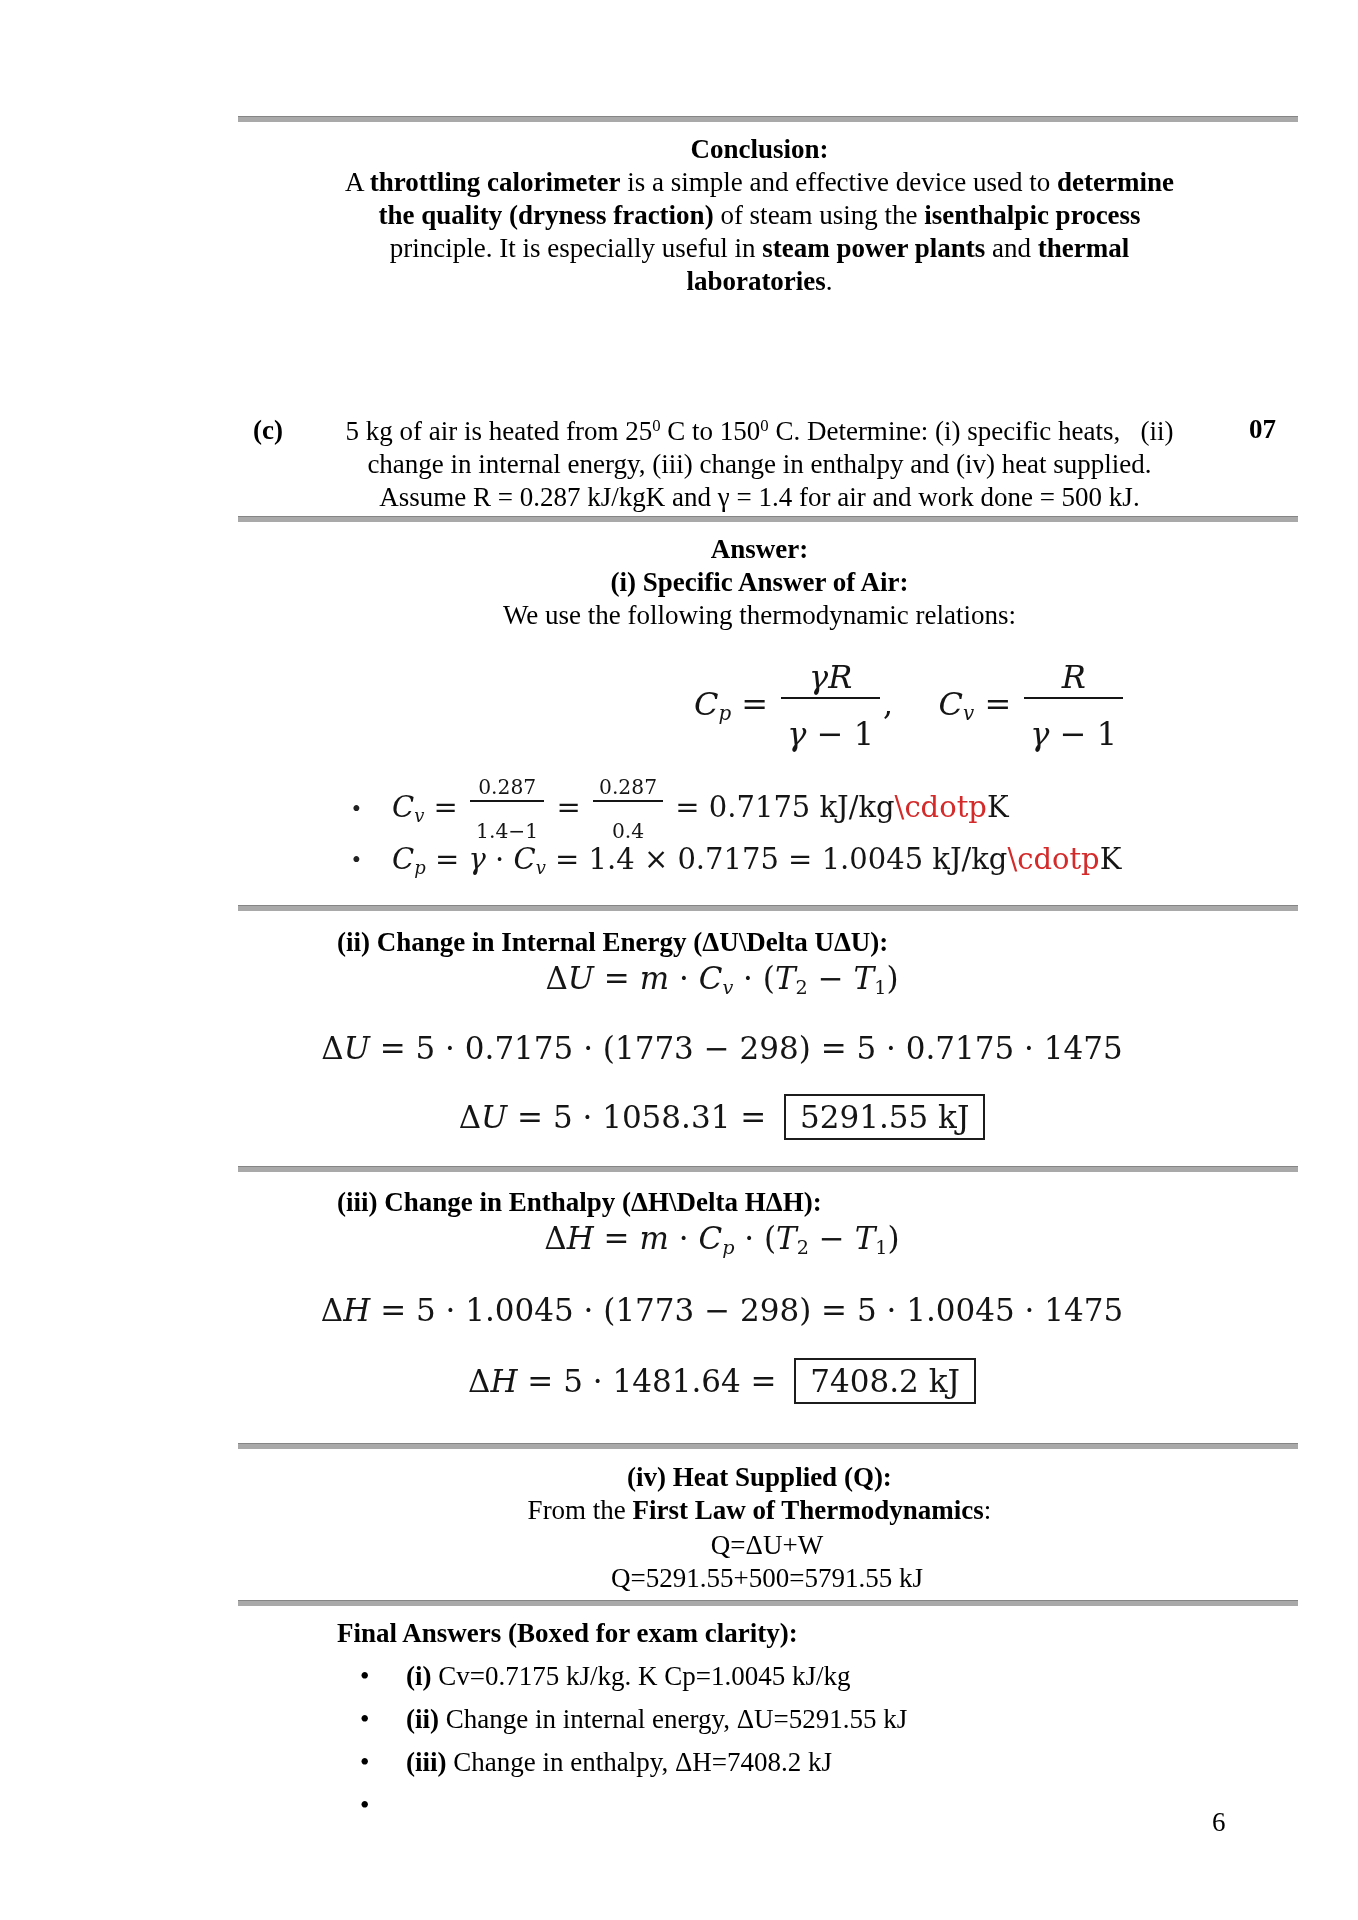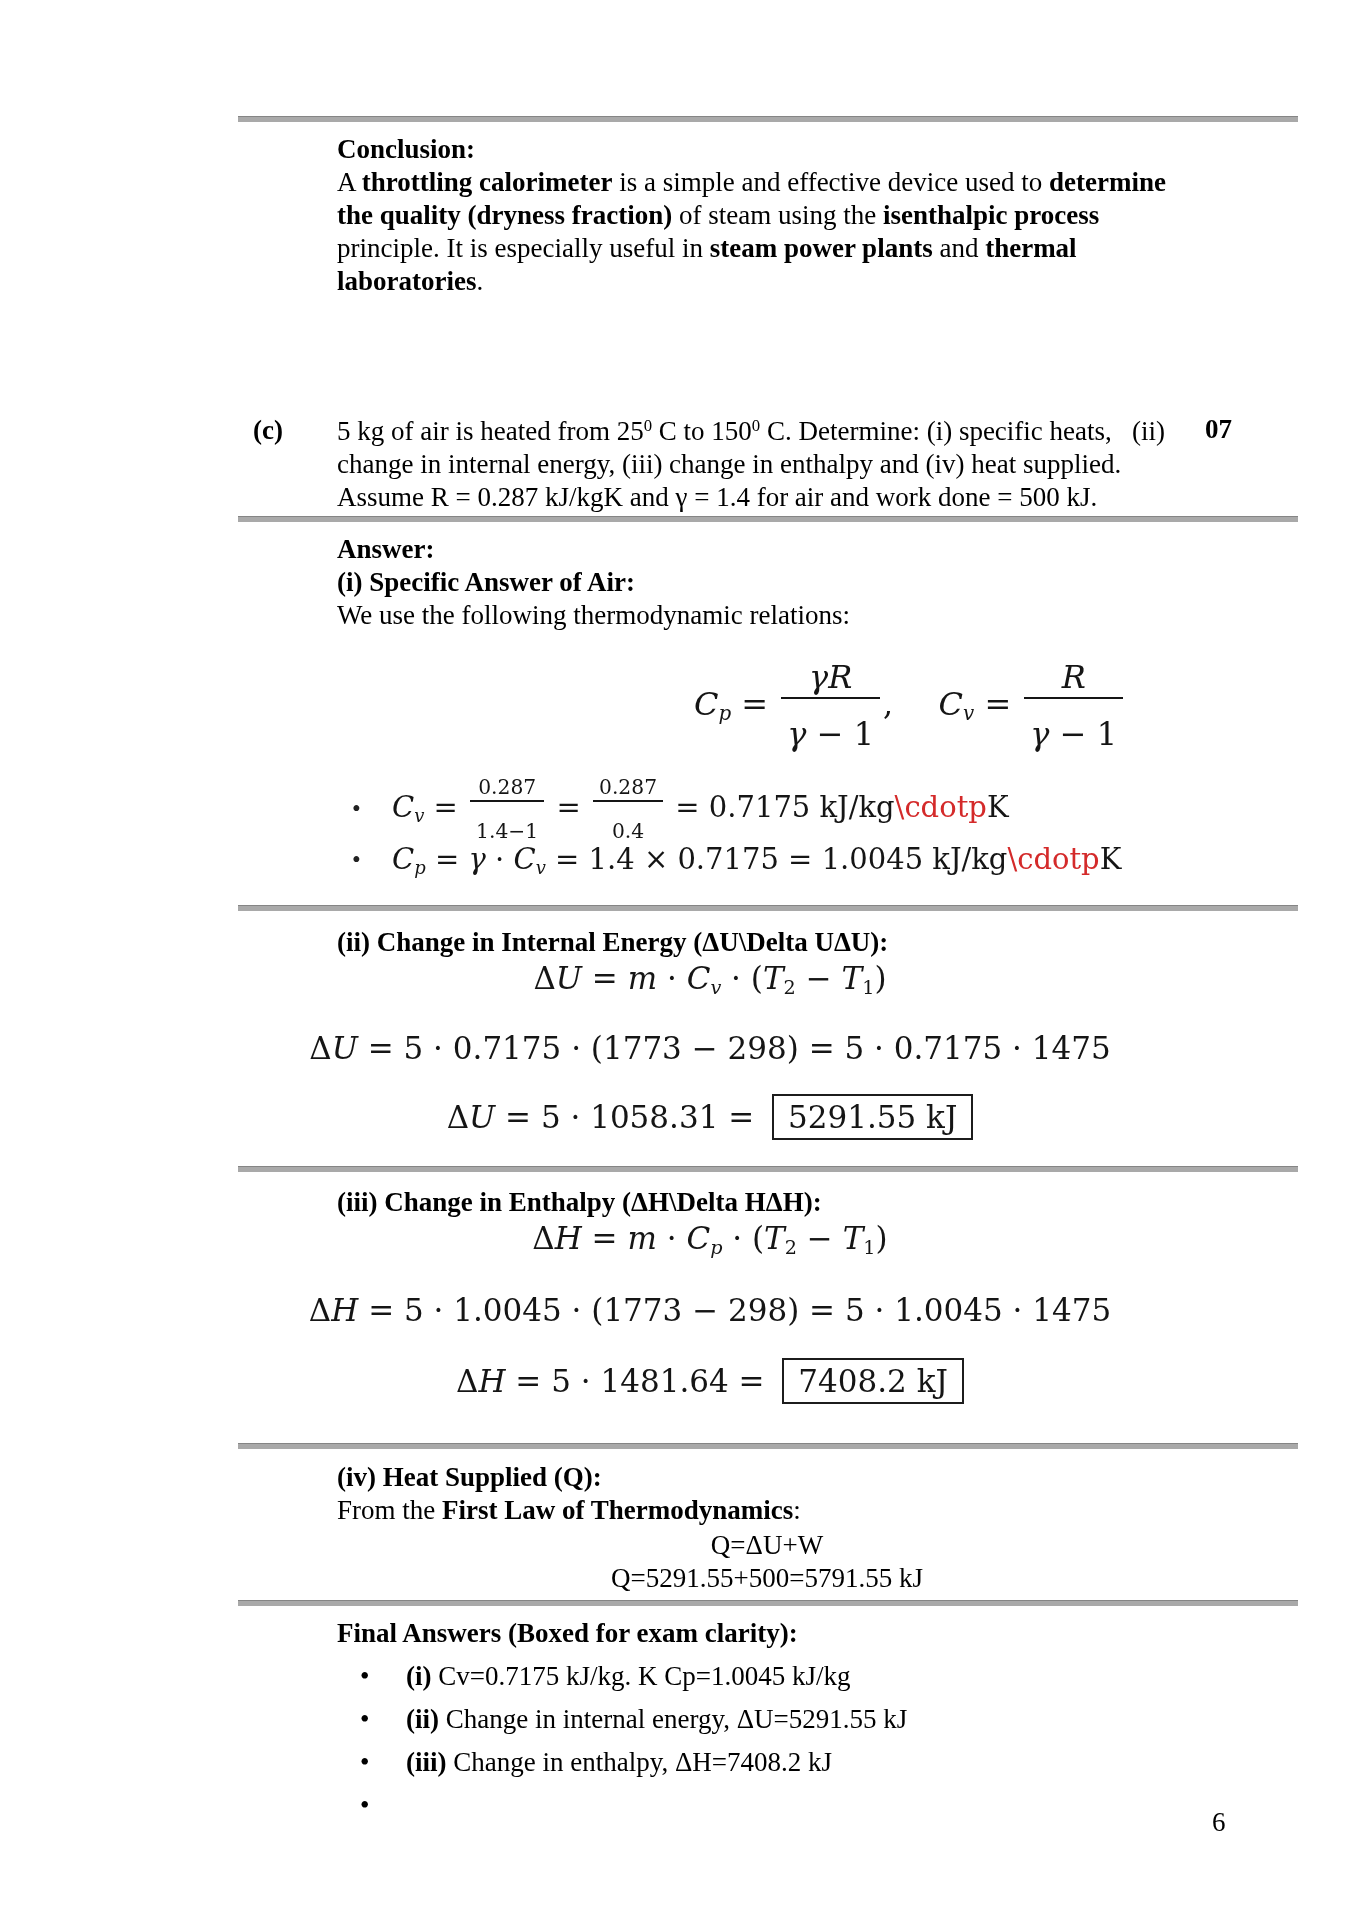--- a/index.html
+++ b/index.html
@@ -1,40 +1,40 @@
 <!DOCTYPE html>
 <html style="--red: #d42a2a; --divider: #a9a9a9;"><head>
 <meta charset="utf-8">
 <style>
   html,body{margin:0;padding:0;background:#ffffff;}
   .page{position:relative;width:1358px;height:1920px;background:#ffffff;
         font-family:"Liberation Serif",serif;color:#000;overflow:hidden;}
   .abs{position:absolute;}
-  .txt{font-size:27px;line-height:33px;}
+  .txt{font-size:27px;line-height:33px;text-align:center;}
   .b{font-weight:700;}
   .sup{font-size:0.62em;vertical-align:0.55em;}
   .divider{position:absolute;left:238px;width:1060px;height:5px;
            background:var(--divider,#a9a9a9);border-top:1px solid #858585;}
   .center{text-align:center;}
   
   .math{font-family:"DejaVu Serif",serif;font-size:30px;color:#151515;white-space:nowrap;}
   .math .mi{font-style:italic;}
   .math .msub{font-size:0.62em;vertical-align:-0.28em;letter-spacing:0;}
   .math .frac{display:inline-block;text-align:center;vertical-align:middle;line-height:1.12;margin:12px 3px;}
   .math .frac .num{display:block;border-bottom:2px solid #151515;padding:0 6px 1px;}
   .math .frac .den{display:block;padding:18px 6px 0;}
   .math .frac.small{font-size:0.70em;}
   .math .mred{color:var(--red,#d42a2a);}
   .math .mbox{display:inline-block;border:2px solid #1c1c1c;padding:3px 14px;margin-left:8px;}
-  .mathline{position:absolute;left:280px;width:860px;text-align:center;}
+  .mathline{position:absolute;left:292px;width:860px;text-align:center;}
   .mbullet{position:absolute;display:flex;align-items:center;}
   .mdot{width:40px;font-size:25px;color:#222;}
   .fitem{display:flex;line-height:43px;font-size:27px;}
   .fdot{width:46px;}
-  .qmark{font-weight:700;}
+  .qmark{font-weight:700;margin-left:44px;}
 </style>
 </head>
 <body>
 
 <div class="page">
 
   <div class="divider" style="top:116px"></div>
 
   <div class="abs txt" style="left:337px;top:133px;width:845px">
     <div class="b">Conclusion:</div>

